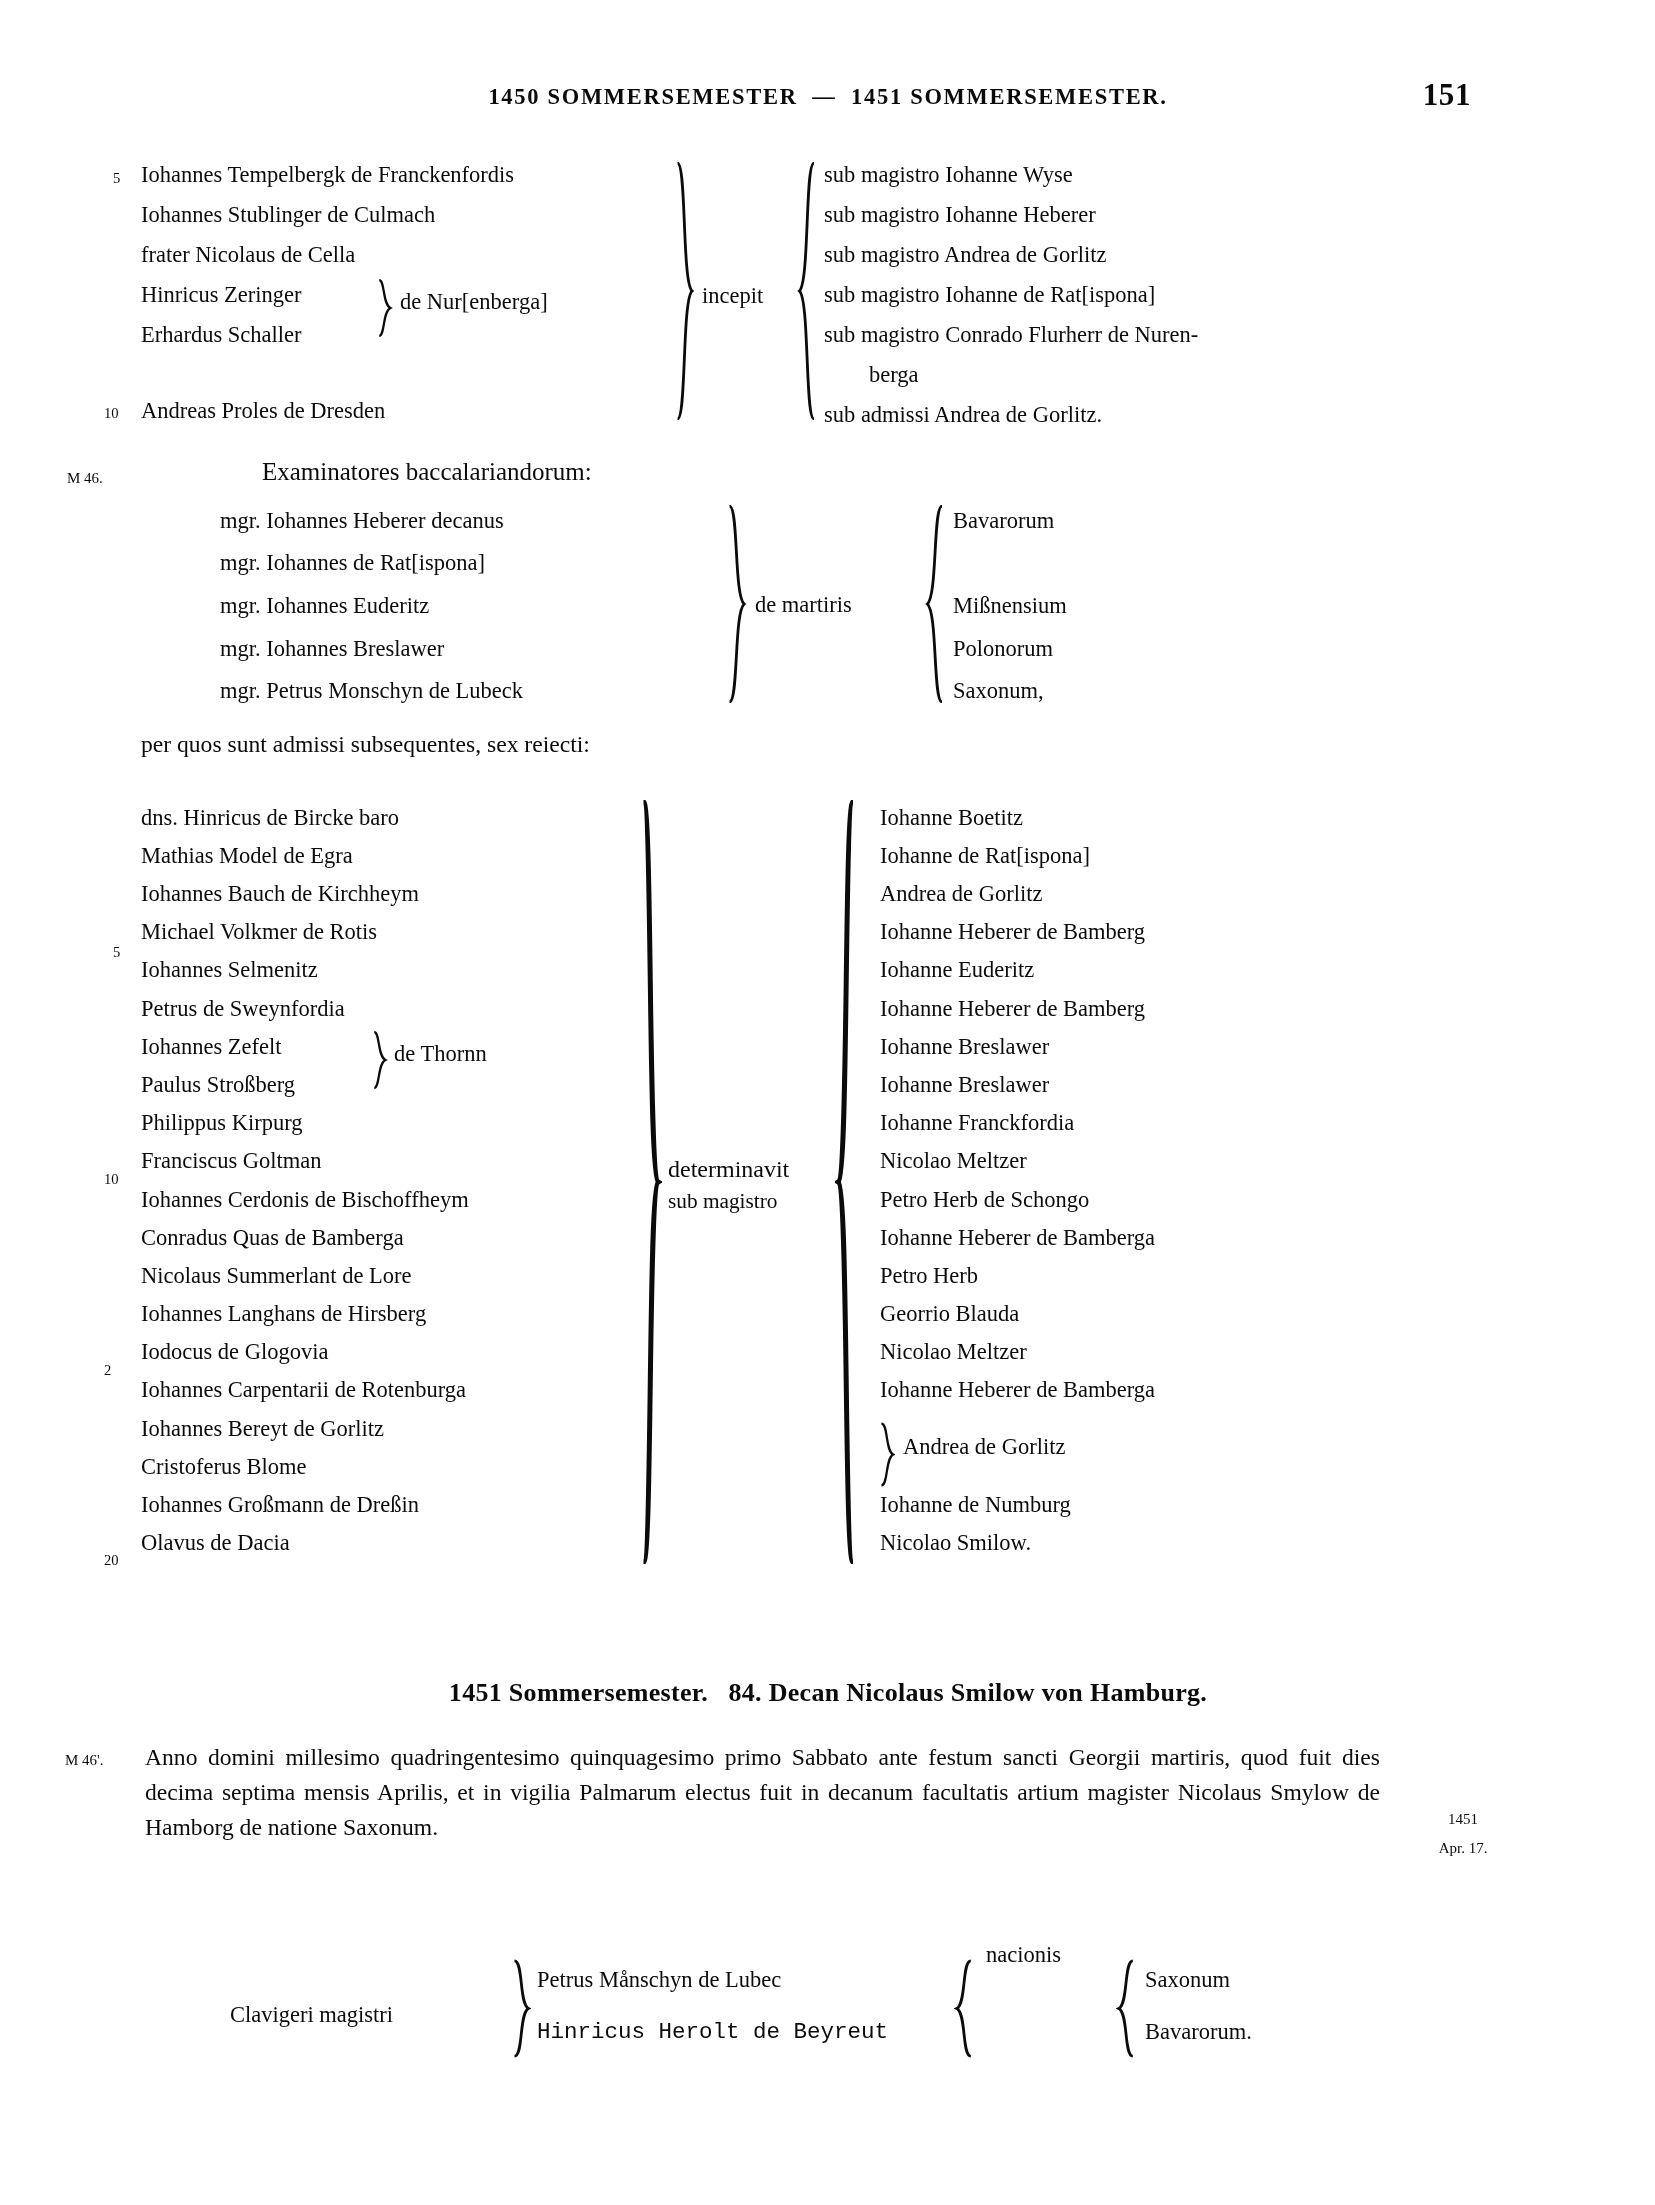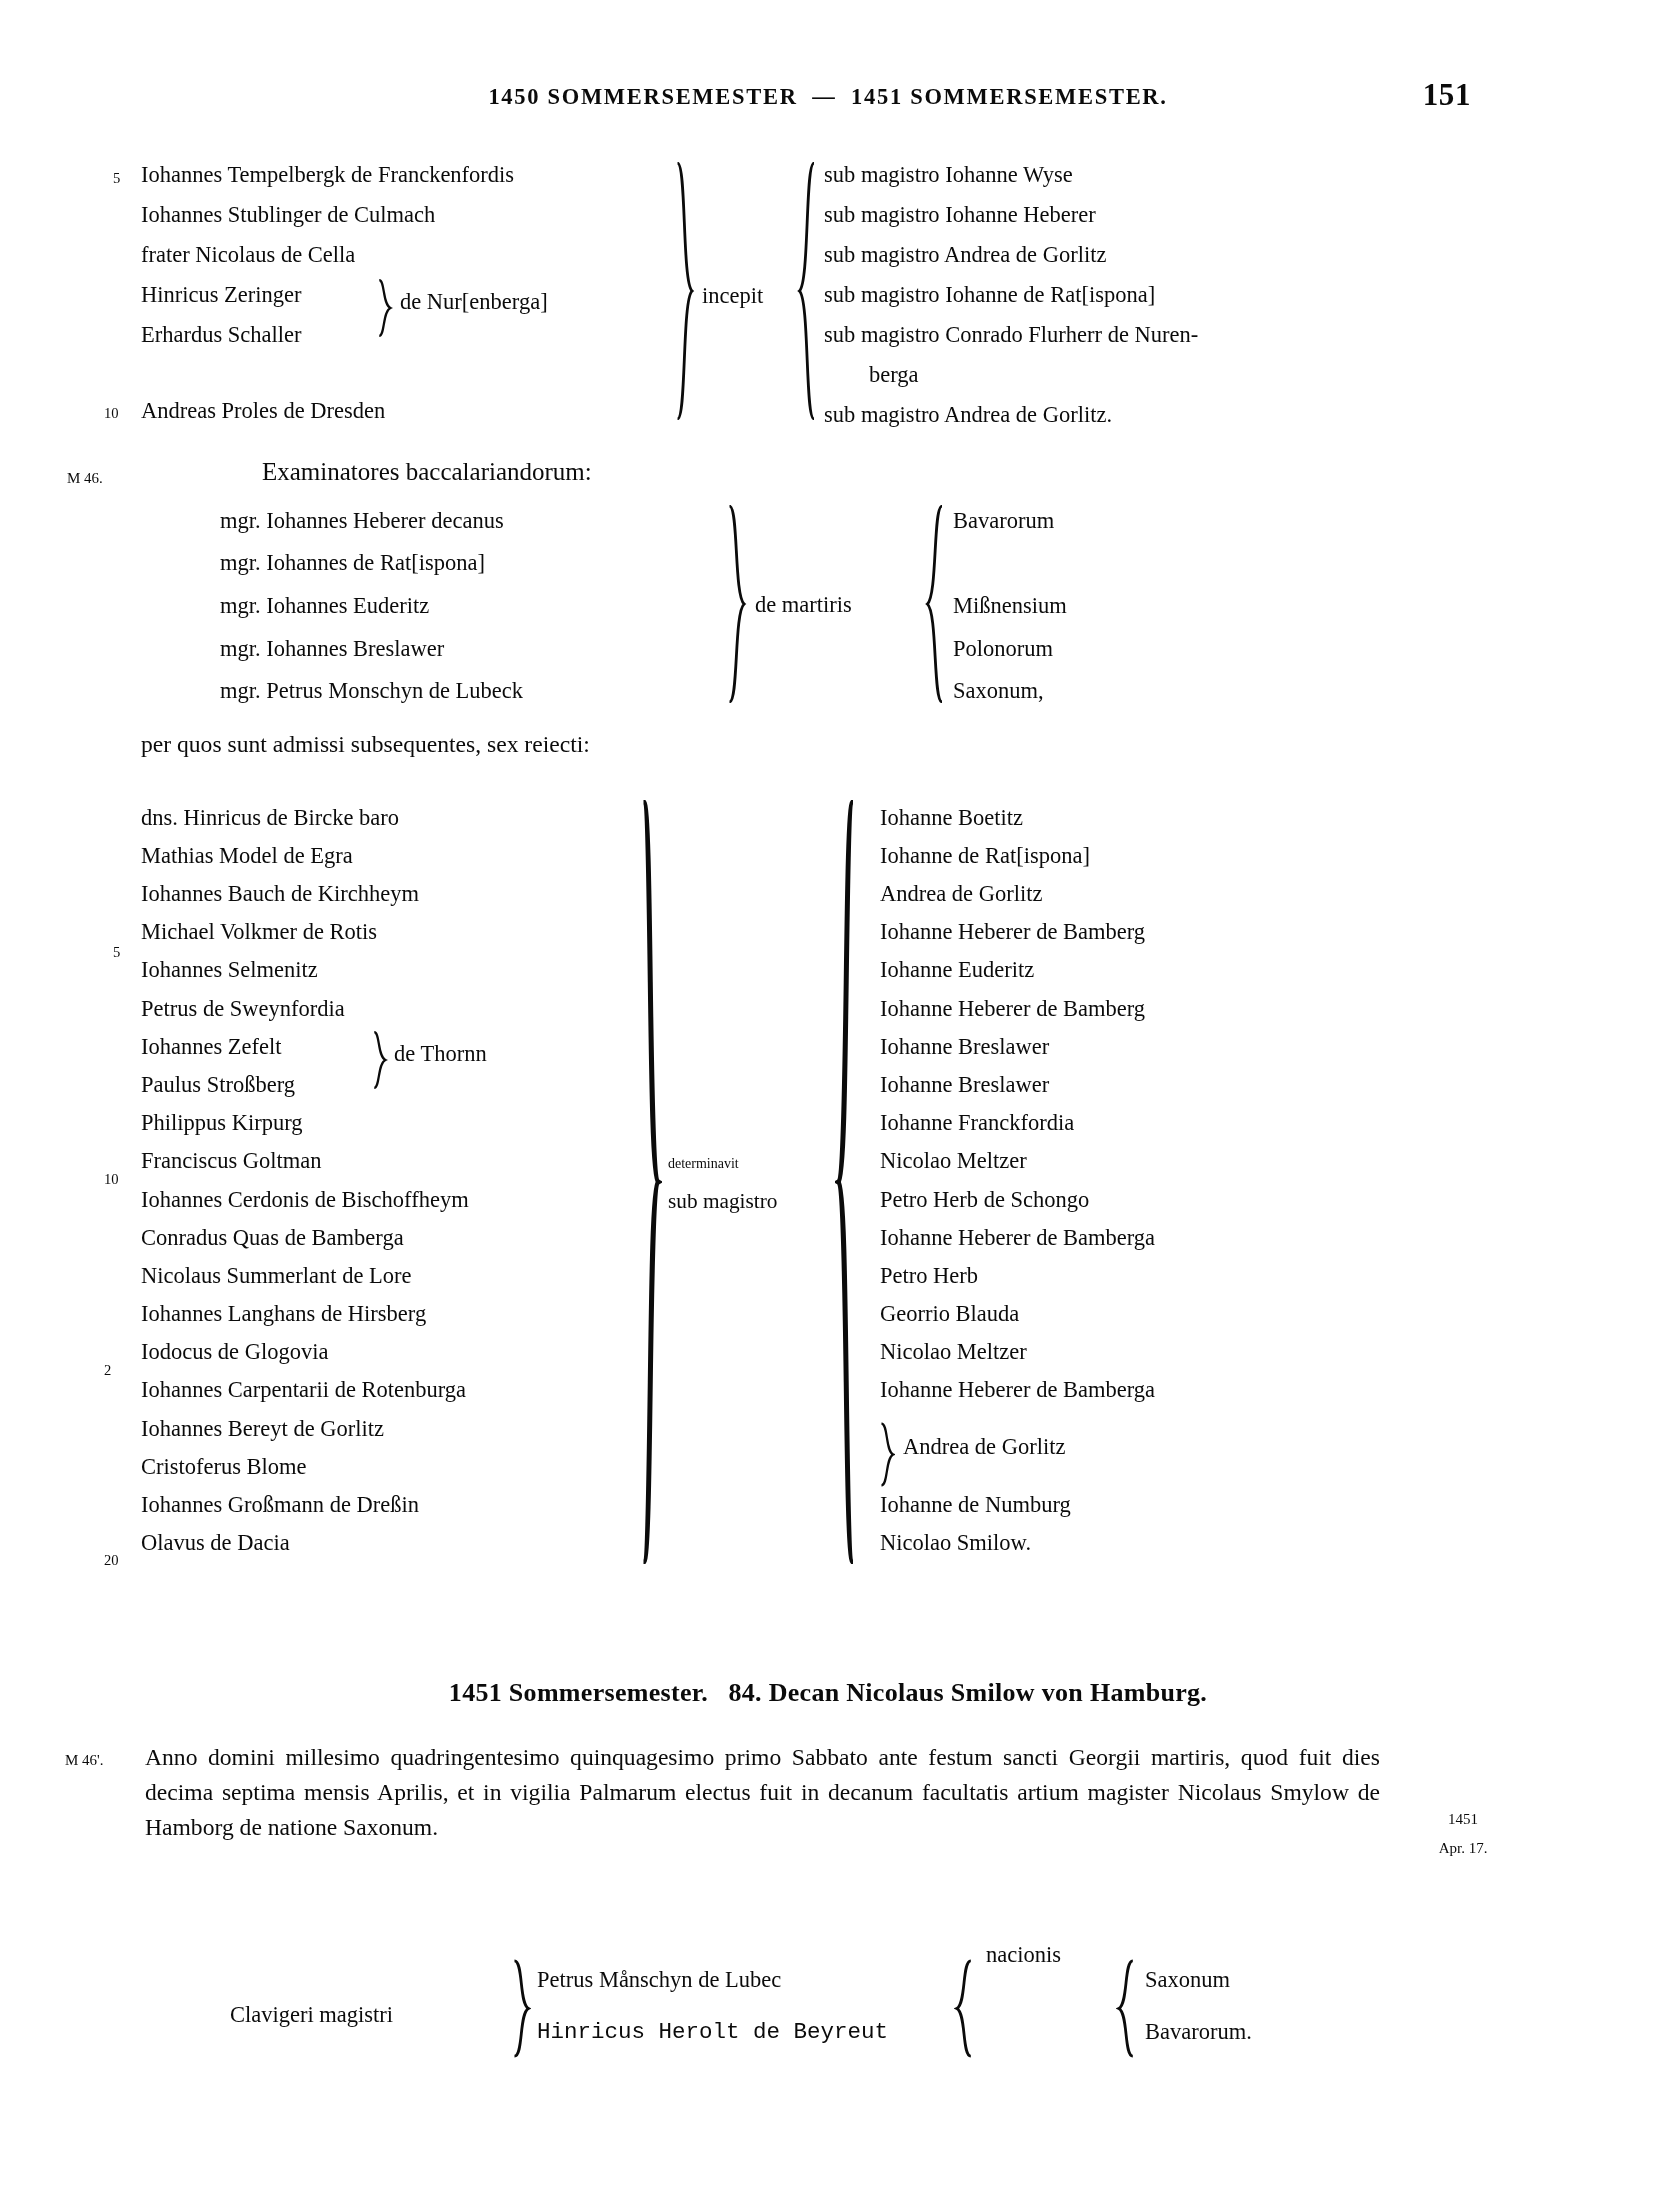--- a/index.html
+++ b/index.html
@@ -95,21 +95,21 @@
         <path d="M32 2 C16 2 24 215 6 230 C24 245 16 458 32 458" fill="none" stroke="#0b0b0b" stroke-width="5"></path>
       </svg>
   </div>
 
   <div class="ln" style="left:824px; top:164px;">sub magistro Iohanne Wyse</div>
   <div class="ln" style="left:824px; top:204px;">sub magistro Iohanne Heberer</div>
   <div class="ln" style="left:824px; top:244px;">sub magistro Andrea de Gorlitz</div>
   <div class="ln" style="left:824px; top:284px;">sub magistro Iohanne de Rat[ispona]</div>
   <div class="ln" style="left:824px; top:324px;">sub magistro Conrado Flurherr de Nuren-</div>
   <div class="ln" style="left:869px; top:364px;">berga</div>
-  <div class="ln" style="left:824px; top:404px;">sub magistro Andrea de Gorlitz.</div>
+  <div class="ln" style="left:824px; top:404px;">sub admissi Andrea de Gorlitz.</div>
 
   <div class="marginnote" style="left:67px; top:470px;">M 46.</div>
   <div class="ln" style="left:262px; top:459px; font-size:25px;">Examinatores baccalariandorum:</div>
 
   <div class="ln" style="left:220px; top:510px;">mgr. Iohannes Heberer decanus</div>
   <div class="ln" style="left:220px; top:552px;">mgr. Iohannes de Rat[ispona]</div>
   <div class="ln" style="left:220px; top:595px;">mgr. Iohannes Euderitz</div>
   <div class="ln" style="left:220px; top:638px;">mgr. Iohannes Breslawer</div>
   <div class="ln" style="left:220px; top:680px;">mgr. Petrus Monschyn de Lubeck</div>
 
@@ -165,21 +165,21 @@
       </svg>
   </div>
   <div class="ln" style="left:394px; top:1043px;">de Thornn</div>
 
   <div class="brace" style="left:639px; top:800px; width:22.5px; height:764px;">
     <svg width="22.5" height="764" viewBox="0 0 40 1360" preserveAspectRatio="none">
         <path d="M8 3 C24 3 16 670 34 680 C16 690 24 1357 8 1357" fill="none" stroke="#0b0b0b" stroke-width="5" vector-effect="non-scaling-stroke"></path>
       </svg>
   </div>
 
-  <div class="label" style="left:668px; top:1157px; font-size:14px;">determinavit</div>
+  <div class="label" style="left:668px; top:1157px; font-size:24px;">determinavit</div>
   <div class="label" style="left:668px; top:1191px; font-size:21.3px;">sub magistro</div>
 
   <div class="brace" style="left:835px; top:800px; width:22.5px; height:764px;">
     <svg width="22.5" height="764" viewBox="0 0 40 1360" preserveAspectRatio="none">
         <path d="M32 3 C16 3 24 670 6 680 C24 690 16 1357 32 1357" fill="none" stroke="#0b0b0b" stroke-width="5" vector-effect="non-scaling-stroke"></path>
       </svg>
   </div>
 
   <div class="ln" style="left:880px; top:807px;">Iohanne Boetitz</div>
   <div class="ln" style="left:880px; top:845px;">Iohanne de Rat[ispona]</div>

